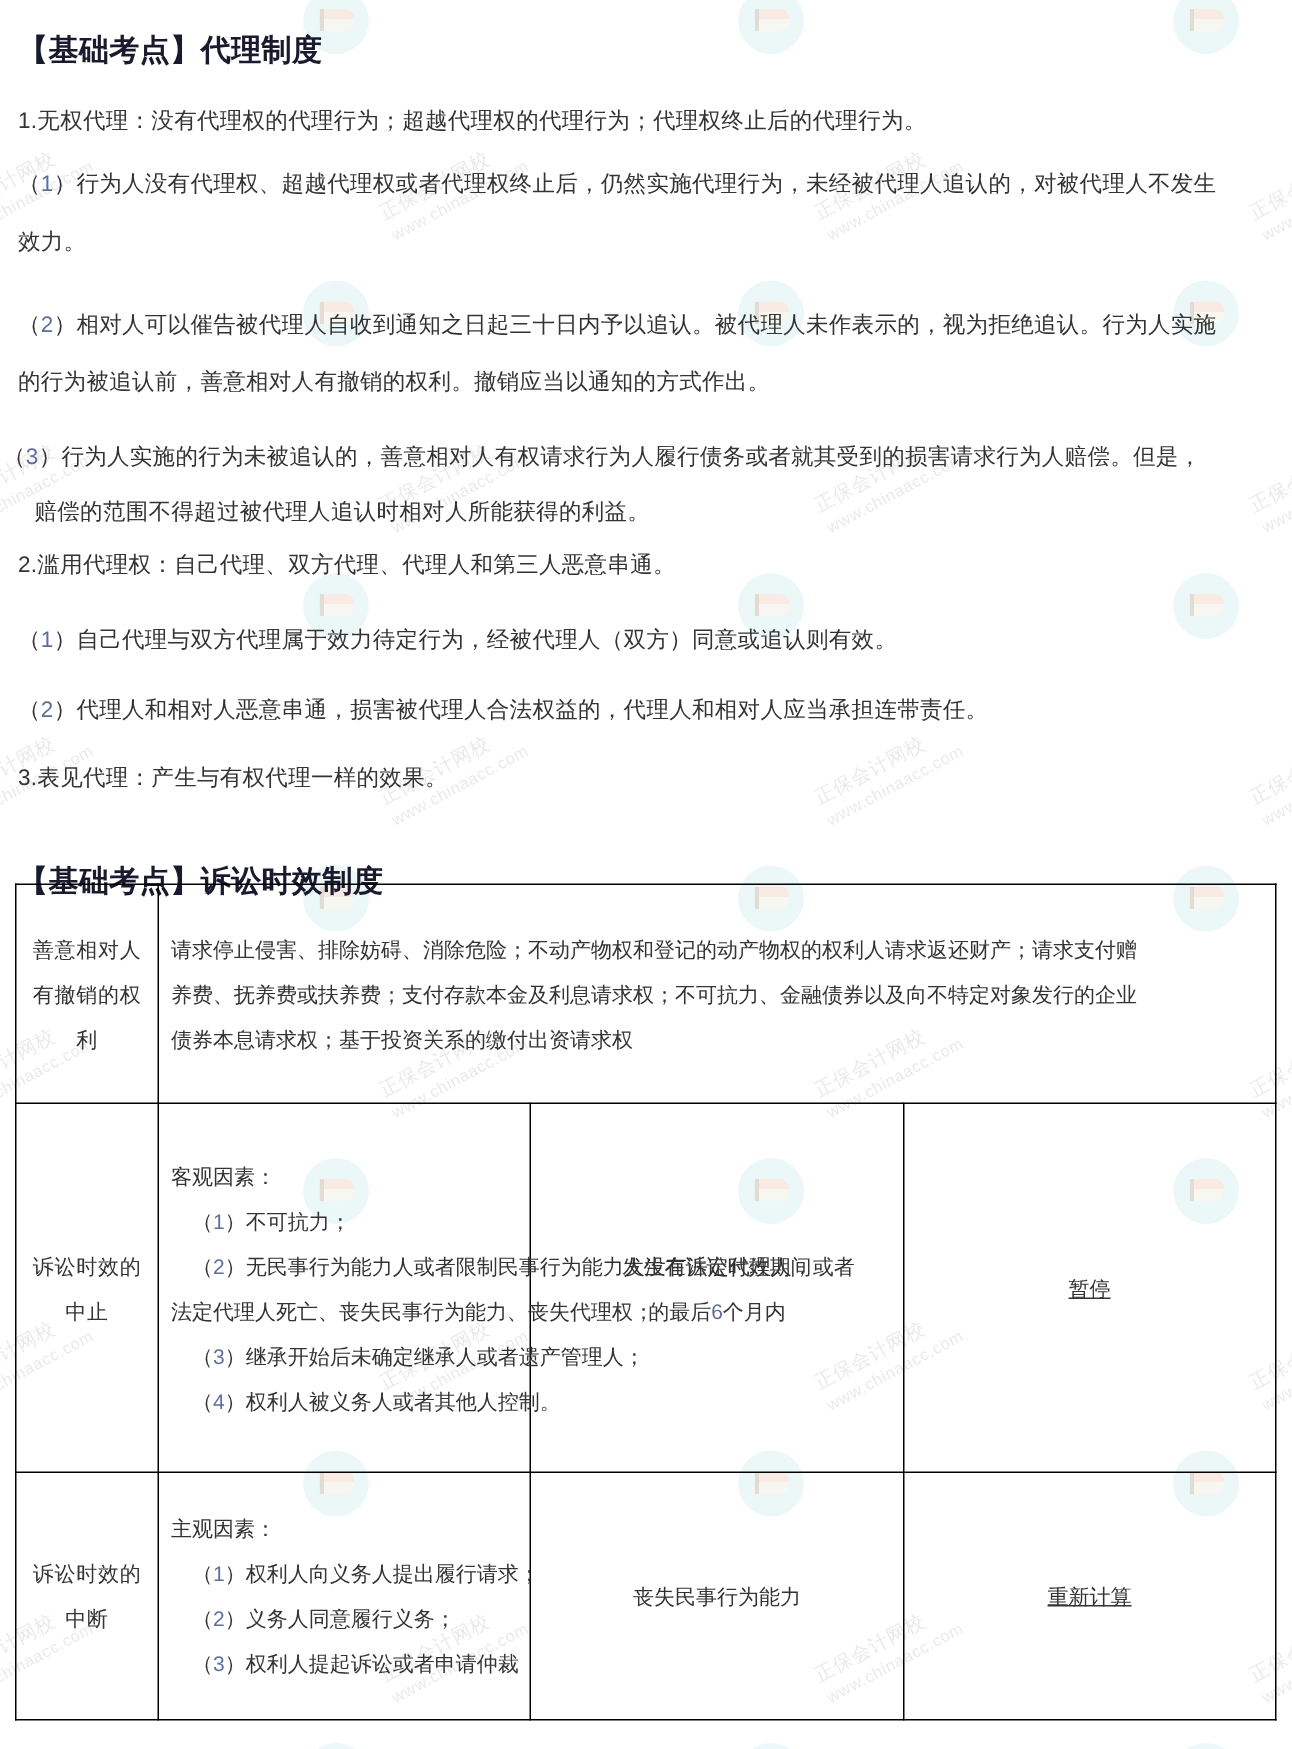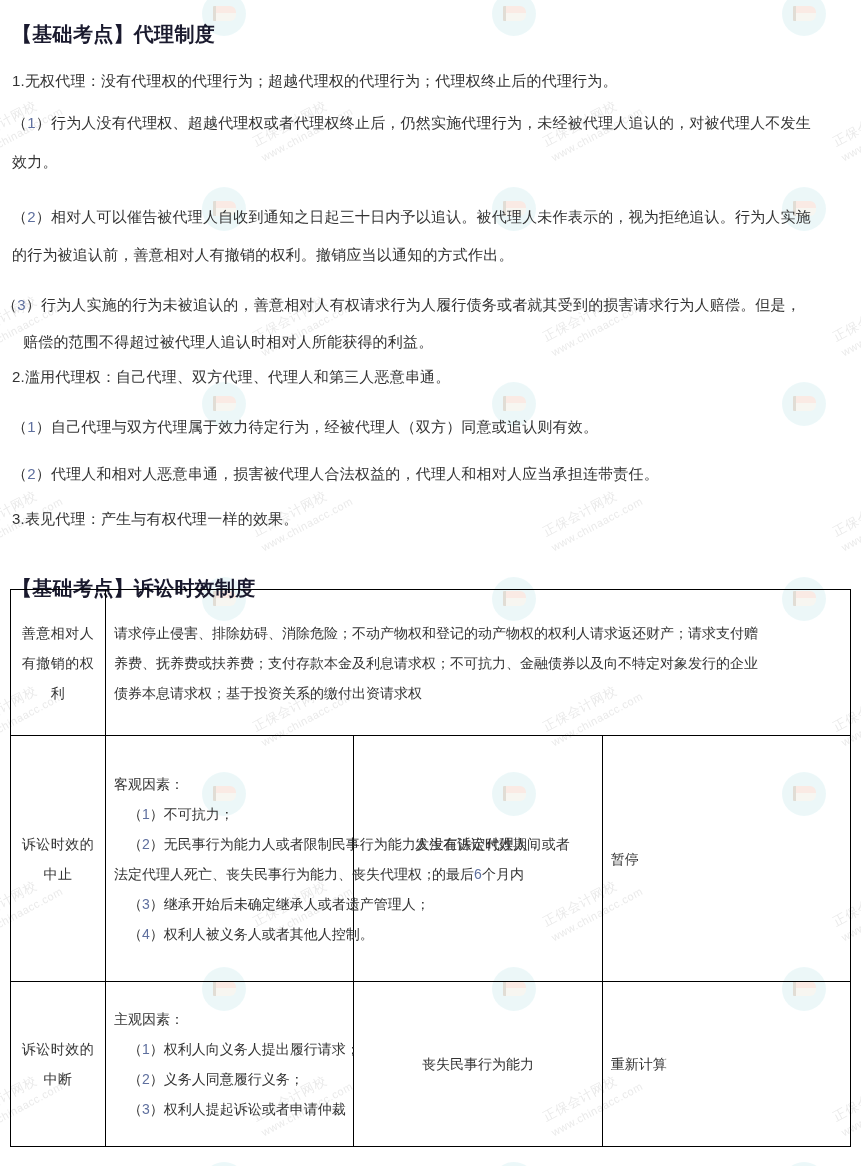--- a/index.html
+++ b/index.html
@@ -111,20 +111,22 @@
   }
   td.col-body {
     text-align: left;
   }
   td.col-mid {
     width: 172px;
     text-align: center;
   }
   td.col-right {
     width: 61px;
+    text-align: center;
+    text-decoration: underline;
   }
   .cell-line { display: block; white-space: nowrap; }
   .cell-line.wrap { white-space: normal; }
   .num { color: #5e6f9e; }
   .num-blue { color: #4a6ab8; }
   .indent { padding-left: 14px; }
 
   .r1 { height: 146px; }
   .r2 { height: 246px; }
   .r3 { height: 165px; }

